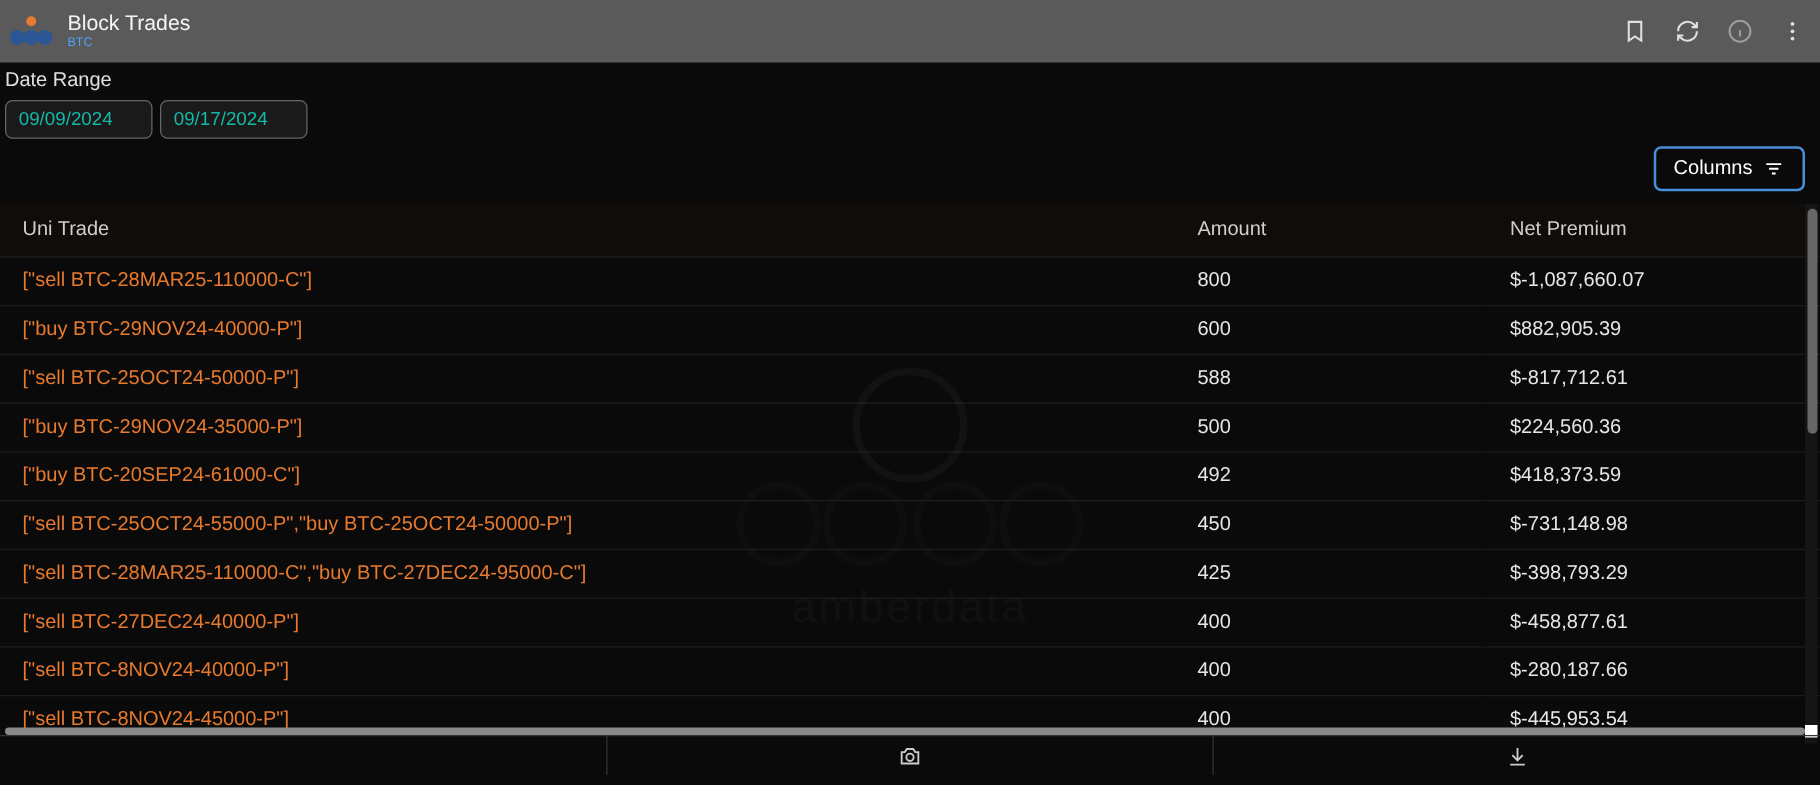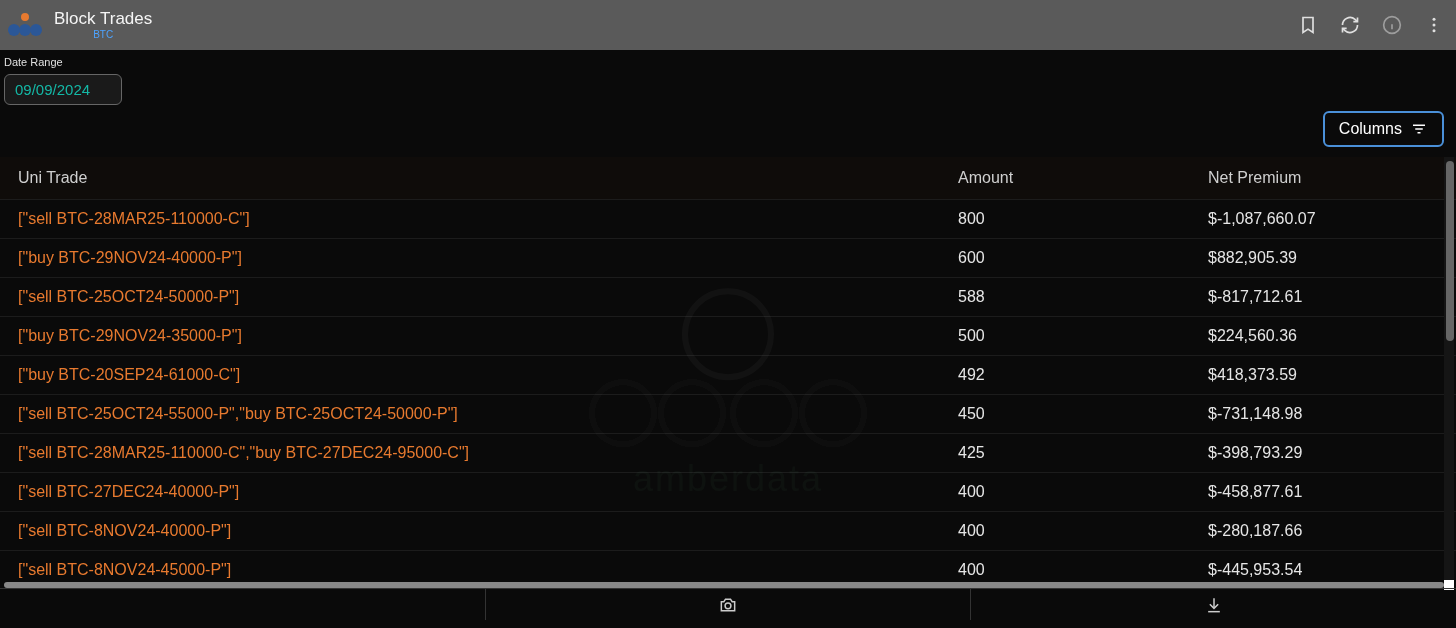--- a/index.html
+++ b/index.html
@@ -13,36 +13,36 @@
     position: relative;
   }
   .header {
     display: flex;
     align-items: center;
     justify-content: space-between;
     height: 50px;
     background: #5a5a5a;
     padding: 0 12px 0 4px;
   }
-  .header-left { display: flex; align-items: center; gap: 8px; text-align: center; }
+  .header-left { display: flex; align-items: center; gap: 8px; }
   .logo {
     width: 42px; height: 30px;
     position: relative;
   }
   .logo svg { width: 42px; height: 30px; }
   .title-group { display: flex; flex-direction: column; line-height: 1.2; }
   .title { color: #f5f5f5; font-size: 17px; font-weight: 400; }
   .subtitle { color: #4da3ff; font-size: 10px; }
   .header-right { display: flex; align-items: center; gap: 22px; }
   .icon-btn { color: #e0e0e0; cursor: pointer; display: flex; }
   .icon-btn.dim { opacity: 0.5; }
   .controls {
     padding: 6px 4px 8px 4px;
   }
-  .label { color: #e0e0e0; font-size: 11px; margin-bottom: 6px; }
+  .label { color: #e0e0e0; font-size: 16px; margin-bottom: 6px; }
   .date-row { display: flex; gap: 6px; }
   .date-input {
     background: #1a1a1a;
     border: 1px solid #666;
     border-radius: 6px;
     color: #14b8a6;
     font-size: 15px;
     padding: 6px 10px;
     width: 118px;
   }
@@ -206,20 +206,21 @@
           <circle cx="12" cy="19" r="1.8"></circle>
         </svg>
     </span>
   </div>
 </div>
 
 <div class="controls">
   <div class="label">Date Range</div>
   <div class="date-row">
     <input class="date-input" value="09/09/2024" style="">
+    <input class="date-input" value="09/17/2024" style="">
   </div>
 </div>
 
 <div class="columns-row">
   <button class="columns-btn">
     <span>Columns</span>
     <svg width="18" height="18" viewBox="0 0 24 24" fill="none" stroke="currentColor" stroke-width="2">
         <line x1="4" y1="7" x2="20" y2="7"></line>
         <line x1="7" y1="12" x2="17" y2="12"></line>
         <line x1="10" y1="17" x2="14" y2="17"></line>

